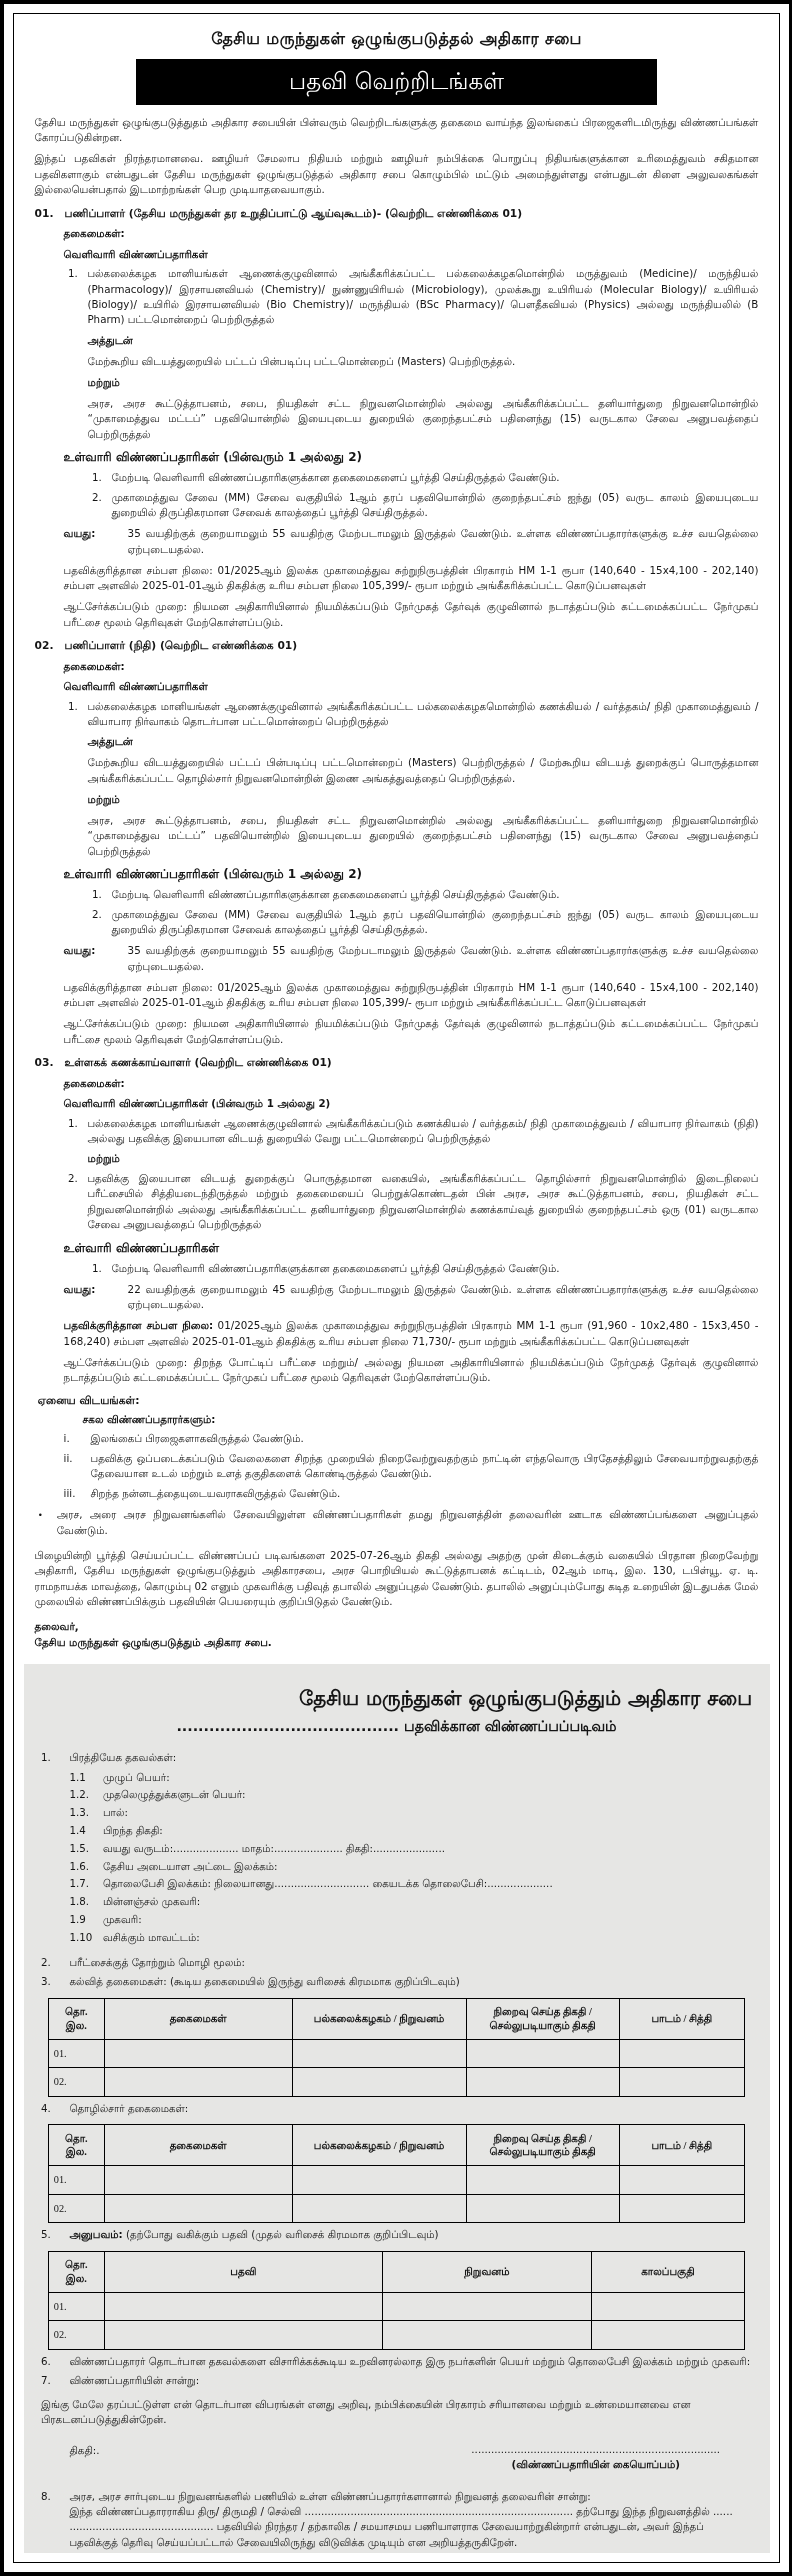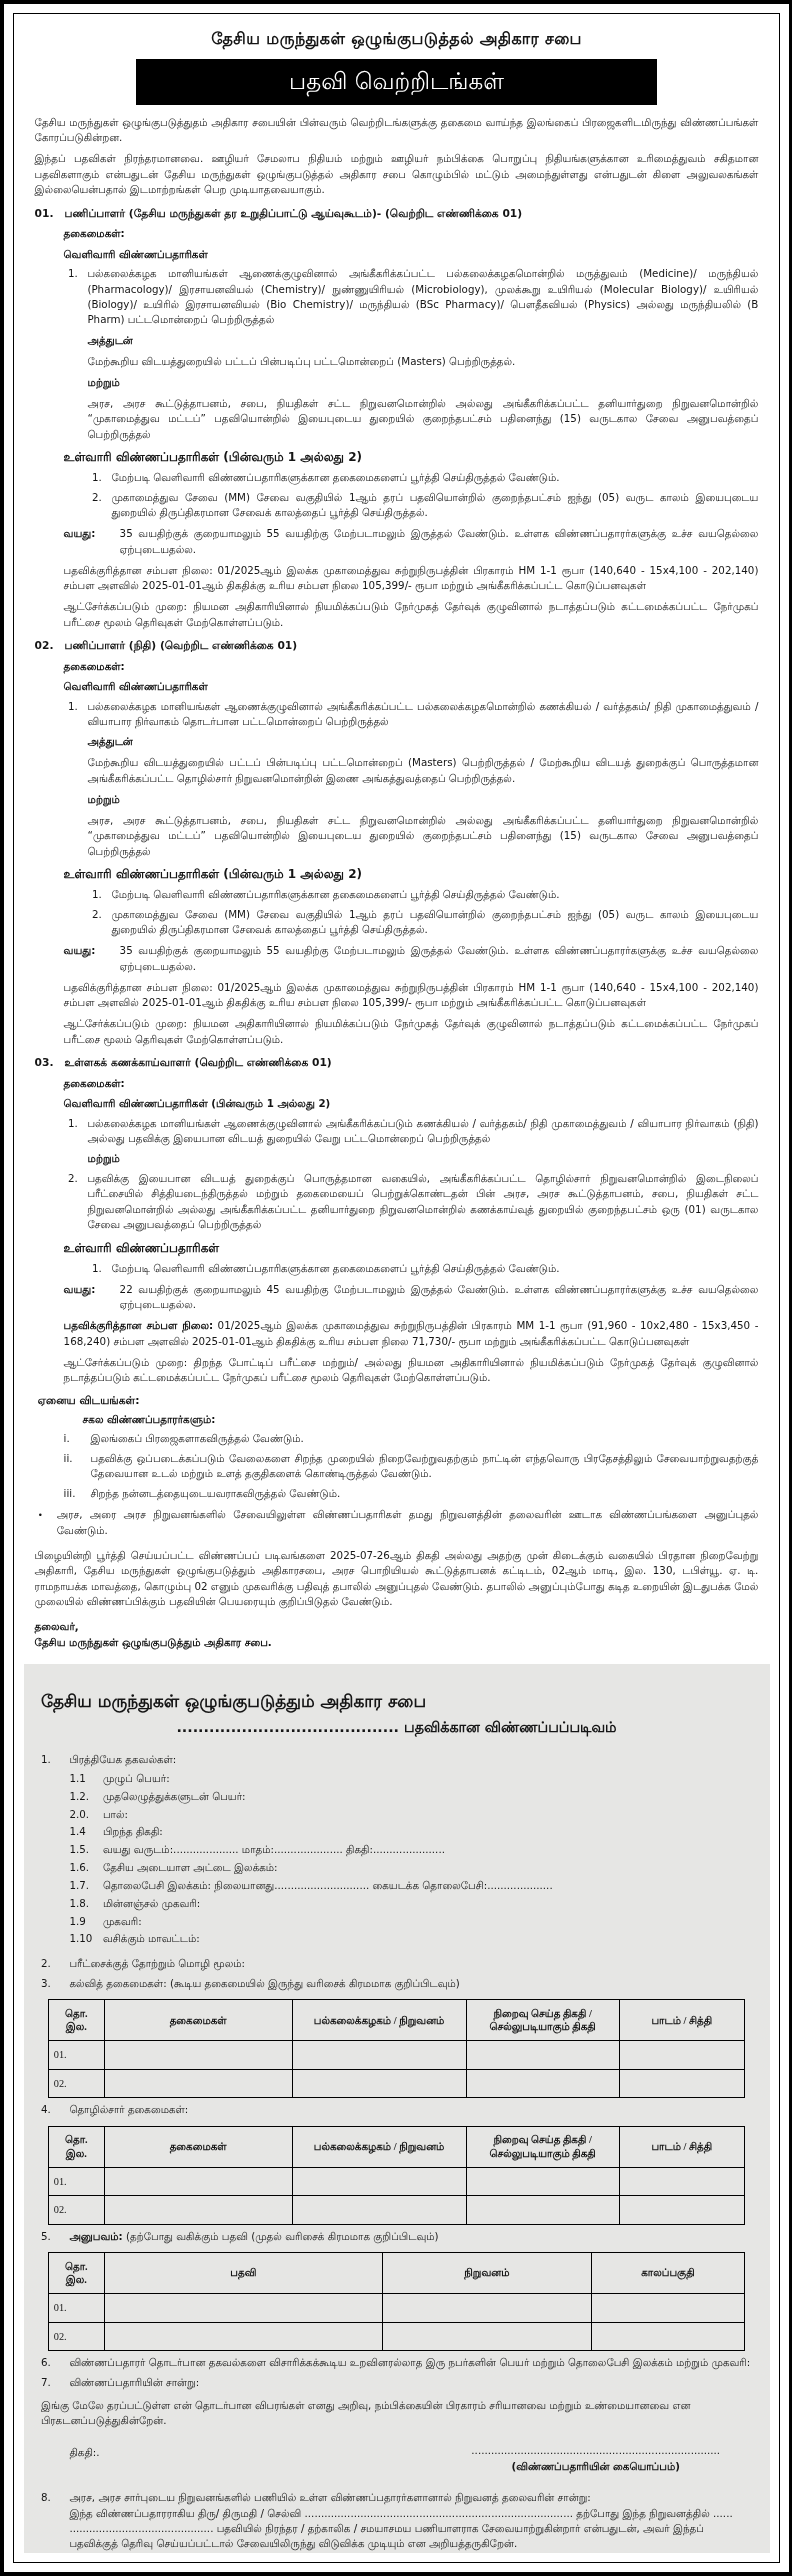--- a/index.html
+++ b/index.html
@@ -26,37 +26,37 @@
   .para{margin:5.6px 0;}
   .job{margin-top:8px;}
   .job-head{display:flex; gap:11px; font-weight:bold; font-size:10.7px; margin:6.3px 0 4.8px 0;}
   .job-body{padding-left:29px;}
   .sub-label{font-weight:bold; margin:4.8px 0 3.2px 0;}
   .big-label{font-weight:bold; font-size:12px; margin:6.3px 0 4px 0;}
   .num-item{display:flex; gap:9.5px; margin:4px 0;}
   .num-item .n{min-width:14.3px; text-align:right; flex:0 0 auto;}
   .num-item .t{flex:1;}
   .indent2{padding-left:24px;}
-  .age-row{display:flex; gap:15px; margin:5.6px 0;}
+  .age-row{display:flex; gap:23px; margin:5.6px 0;}
   .age-row .lbl{font-weight:bold; flex:0 0 41px;}
   .salary,.recruit{margin:5.6px 0;}
   .other-label{font-weight:bold; font-size:10.7px; margin:7.1px 0 3.2px 3.2px;}
   .all-label{font-weight:bold; margin:3.2px 0 3.2px 48px;}
   .roman-item{display:flex; gap:9.5px; margin:4px 0 4px 29px;}
   .roman-item .n{min-width:17.4px; flex:0 0 auto;}
   .bullet-item{display:flex; gap:11px; margin:6.3px 0 4.8px 3.2px;}
   .bullet-item .b{flex:0 0 8px; font-size:8.7px; padding-top:1.6px;}
   .address{margin:9.5px 0 8px 0;}
   .signoff{font-weight:bold; margin-top:9.5px; line-height:1.55;}
   
   .form-box{
     background:var(--form-bg); margin:8px 9.5px 9.5px 9.5px; flex:1 1 auto; overflow:hidden;
     padding:11px 17.4px 12.7px 17.4px; font-size:10.3px; line-height:1.5;
   }
-  .form-title1{text-align:left; font-weight:bold; font-size:17px; margin-top:14px;}
+  .form-title1{text-align:right; font-weight:bold; font-size:20px; margin-top:8px;}
   .form-title2{text-align:center; font-weight:bold; font-size:14.3px; margin:3.2px 0 12.7px 0;}
   .f-item{display:flex; gap:9.5px; margin:4px 0;}
   .f-item .n{flex:0 0 19px;}
   .f-sub{display:flex; gap:9.5px; margin:2.4px 0 2.4px 28.5px;}
   .f-sub .n{flex:0 0 24px;}
   table{border-collapse:collapse; width:98%; margin:8px auto 1px auto; background:var(--form-bg);font-family:Liberation Serif, serif;}
   th,td{border:1.6px solid var(--border); font-size:10.3px; padding:3.2px 4.8px; vertical-align:middle;}
   th{font-weight:bold; text-align:center; height:41px; line-height:1.3;}
   td{height:28.5px; text-align:left;}
   .decl{margin:8px 0 4.8px 0;}
@@ -228,21 +228,21 @@
     </div>
     <div class="f-sub">
           <span class="n">1.1</span>
           <span>முழுப் பெயர்:</span>
         </div>
     <div class="f-sub">
           <span class="n">1.2.</span>
           <span>முதலெழுத்துக்களுடன் பெயர்:</span>
         </div>
     <div class="f-sub">
-          <span class="n">2.0.</span>
+          <span class="n">1.3.</span>
           <span>பால்:</span>
         </div>
     <div class="f-sub">
           <span class="n">1.4</span>
           <span>பிறந்த திகதி:</span>
         </div>
     <div class="f-sub">
           <span class="n">1.5.</span>
           <span>வயது  வருடம்:....................  மாதம்:.....................  திகதி:......................</span>
         </div>

